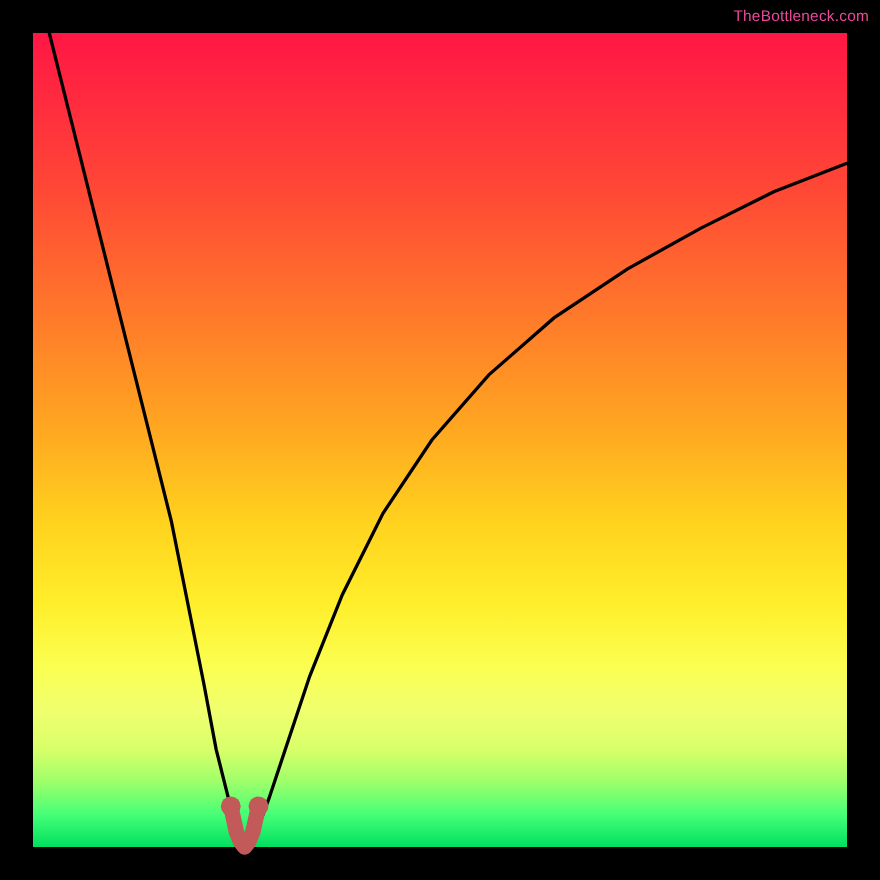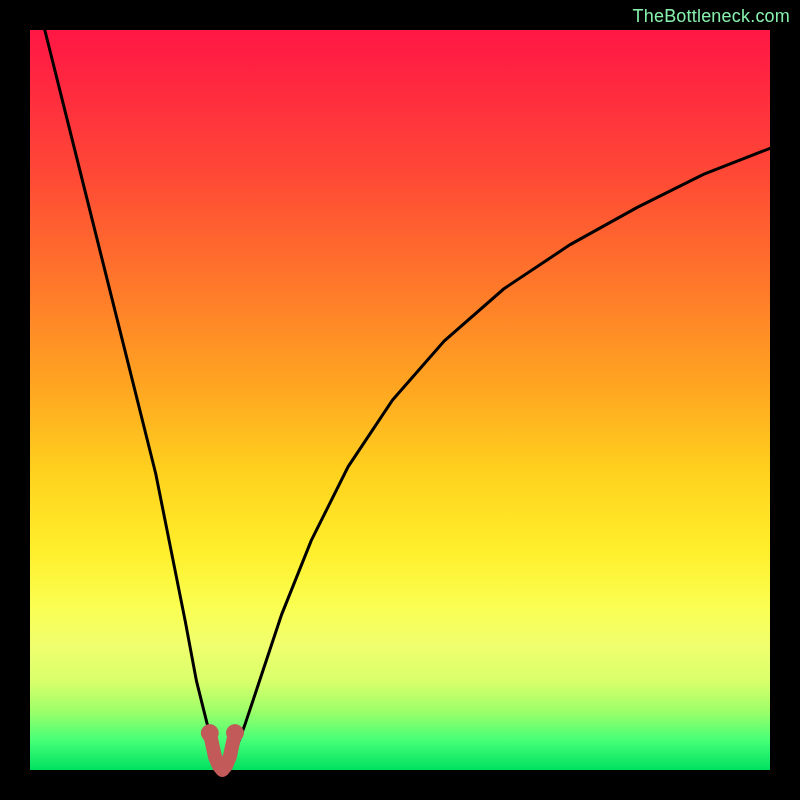--- a/index.html
+++ b/index.html
@@ -38,22 +38,22 @@
       #d8ff6a 88%,
       #9eff6a 92%,
       #46ff77 96%,
       #00e060 100%
     );
   }
   .watermark {
     position: absolute;
     top: 6px;
     right: 10px;
-    color: #86efac;
-    font-size: 18px;
+    color: #ec4899;
+    font-size: 14px;
     font-weight: 500;
     letter-spacing: 0.2px;
     user-select: none;
   }
   svg.curve {
     position: absolute;
     left: 0;
     top: 0;
     width: 740px;
     height: 740px;

